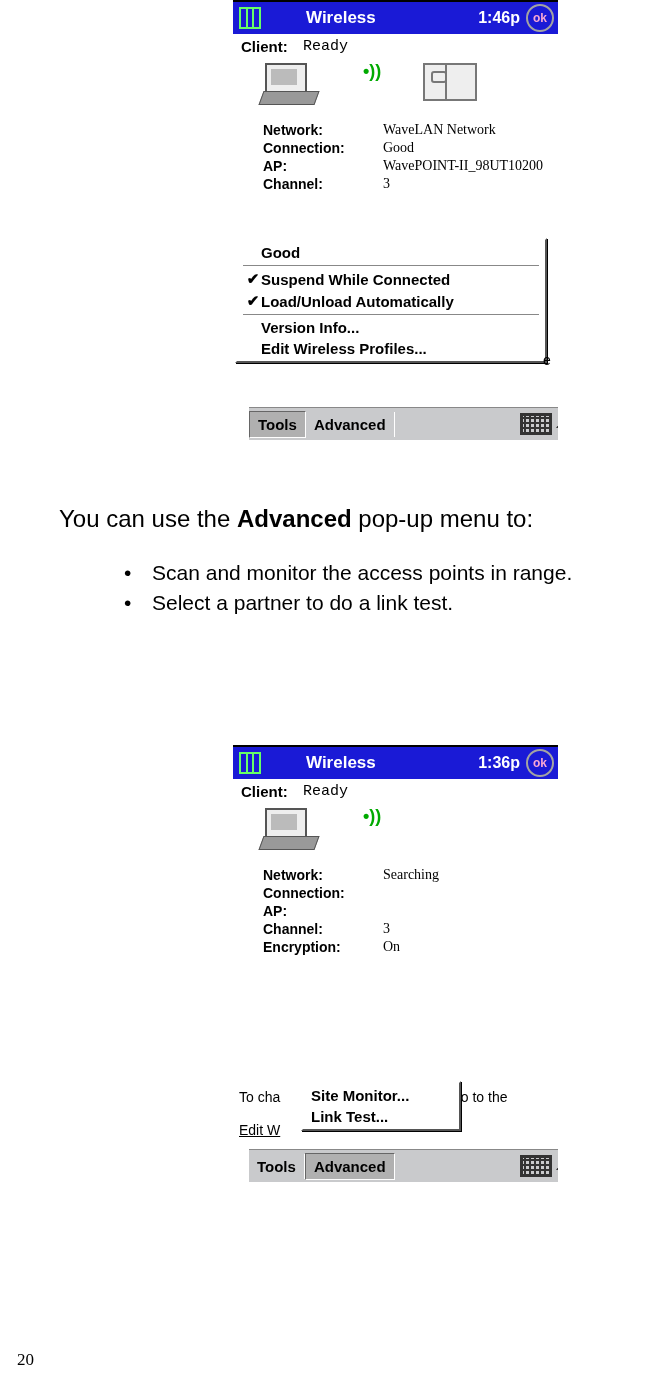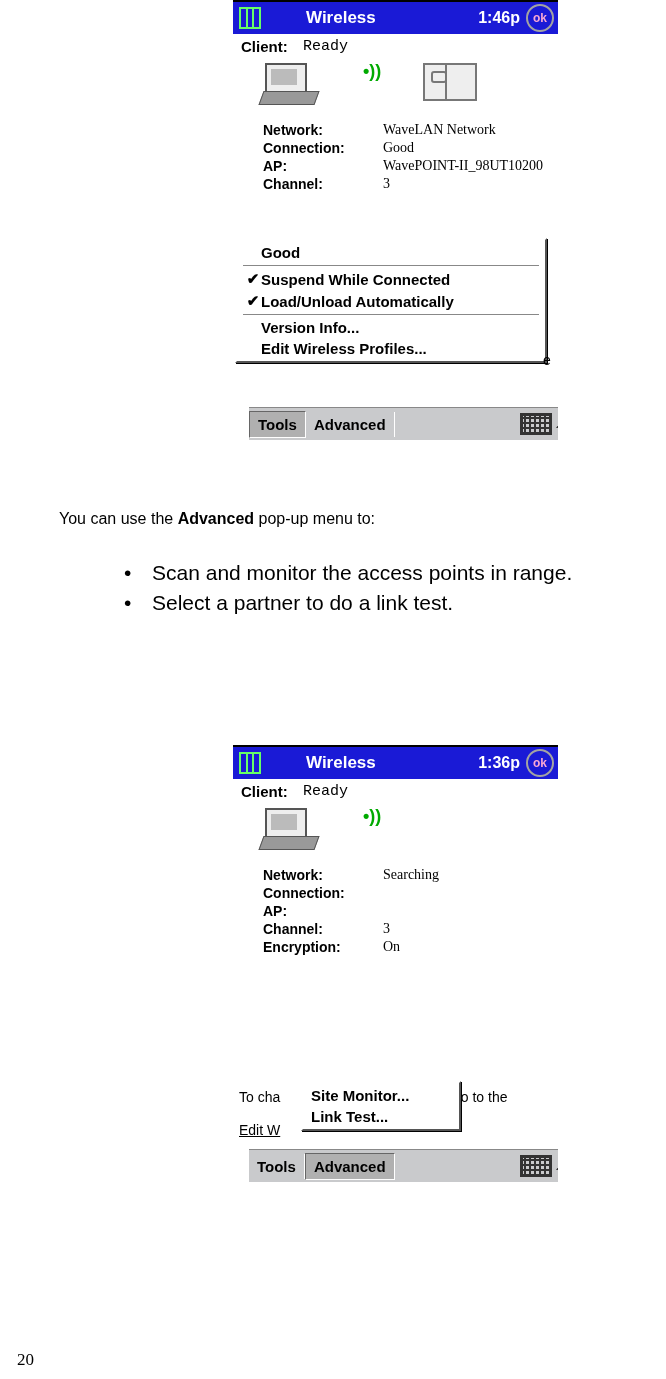--- a/index.html
+++ b/index.html
@@ -184,21 +184,21 @@
     border-left: 6px solid transparent;
     border-right: 6px solid transparent;
     border-bottom: 8px solid #333;
     margin-right: 6px;
   }
 
   
   .para {
     position: absolute;
     font-family: Arial, Helvetica, sans-serif;
-    font-size: 16px;
+    font-size: 24px;
     line-height: 26px;
   }
   .p1 { left: 59px; top: 506px; }
   .bullets {
     position:absolute; left: 124px; top: 558px;
     font-family: Arial, Helvetica, sans-serif;
     font-size: 21px; line-height: 30px;
   }
   .bullets .b { display:flex; }
   .bullets .dot { width: 28px; }

